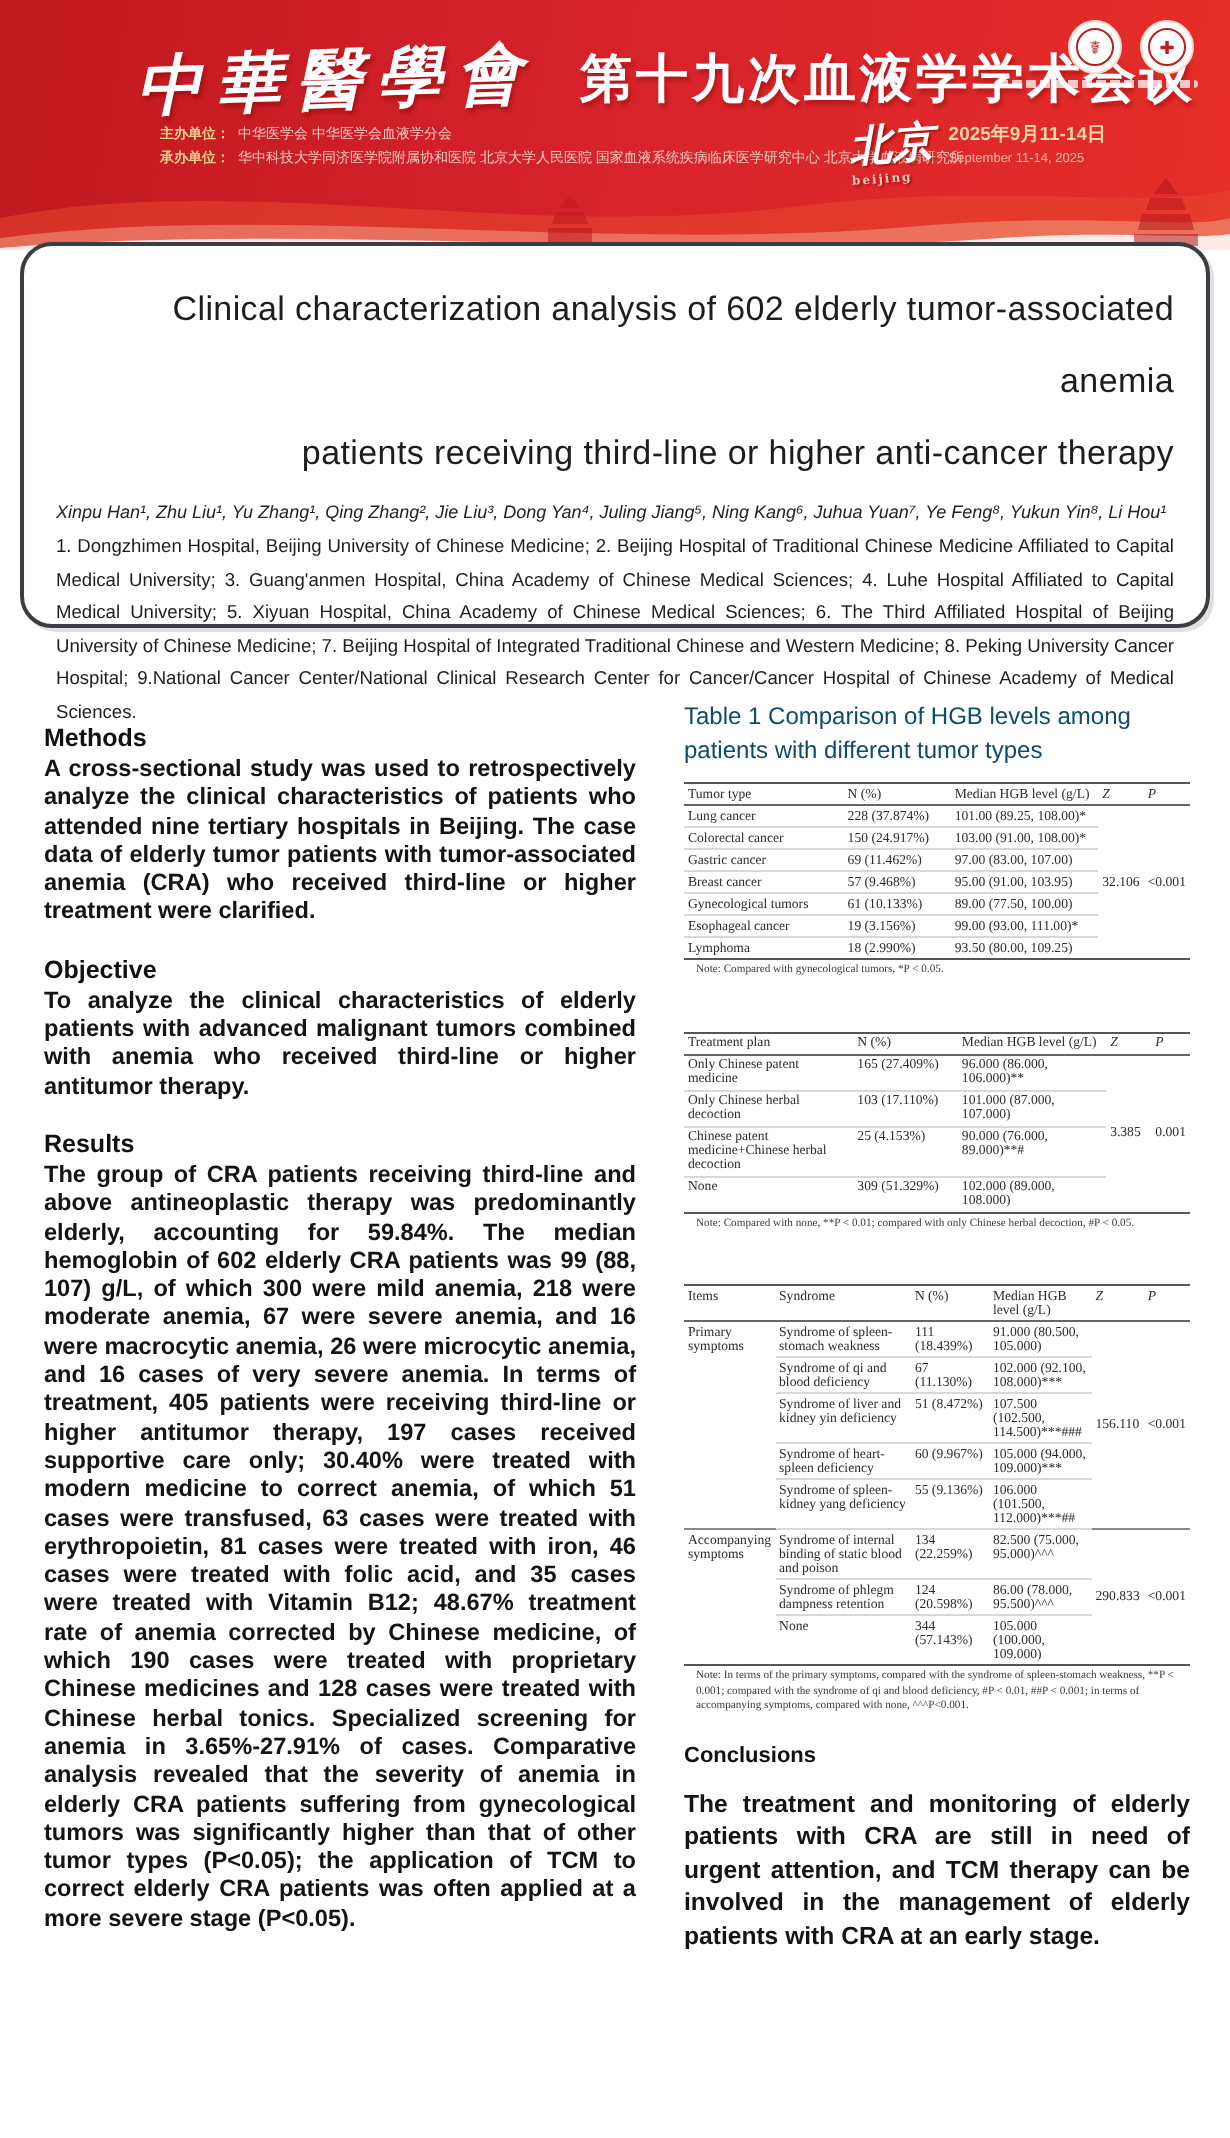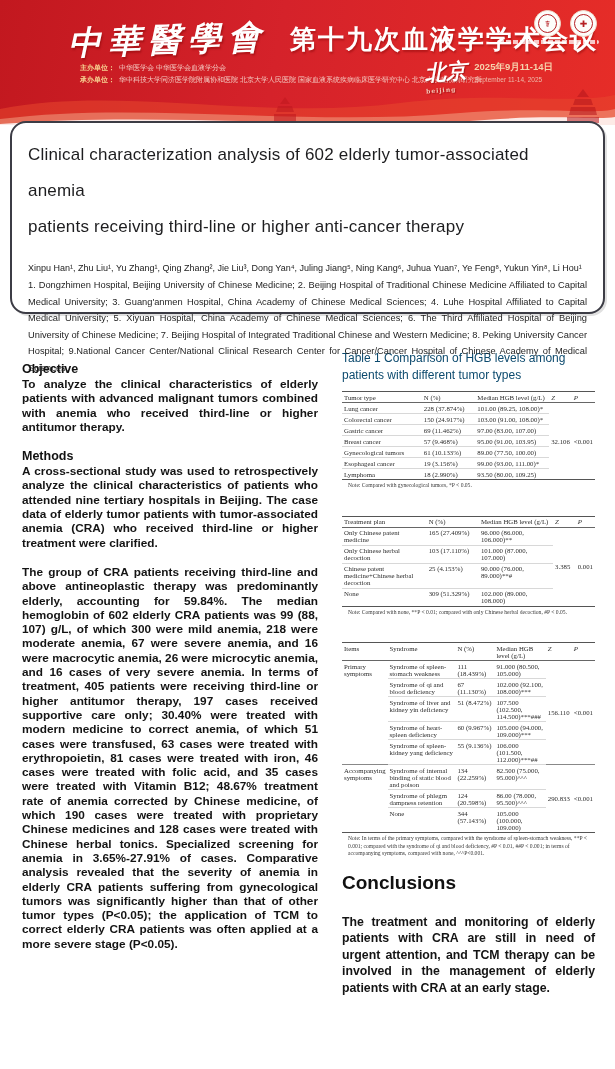--- a/index.html
+++ b/index.html
@@ -45,22 +45,22 @@
   .date-cn { font-size:9.5px; font-weight:bold; color:#f6d3ad; margin-top:3px;text-align:right; }
   .date-en { font-size:6.5px; color:#eeb9a9; margin-top:2px; }
   .pagoda { position:absolute; bottom:2px; opacity:.55; }
 
   
   .title-card {
     position:relative; margin:-4px 10px 0 10px; background:#fff;
     border:2px solid #3c3c45; border-radius:16px; padding:14px 16px 10px 16px;
     height:193px; z-index:5; box-shadow:2px 2px 0 rgba(0,0,0,.12);
   }
-  .paper-title { text-align:left; font-size:17px; color:#1d1d1f; line-height:36px; letter-spacing:.2px; }
-  .authors { margin-top:16px; font-size:9px; color:#222; text-align:justify; line-height:14px; }
+  .paper-title { text-align:right; font-size:17px; color:#1d1d1f; line-height:36px; letter-spacing:.2px; }
+  .authors { margin-top:4px; font-size:9px; color:#222; text-align:justify; line-height:14px;font-style:italic; }
   .affiliations { font-size:9.3px; color:#1e1e1e; text-align:justify; line-height:16.5px; margin-top:2px; }
 
   
   .content { display:flex; padding:36px 20px 0 22px; gap:24px; }
   .col-left { width:296px; padding-top:12px; }
   .col-right { width:253px; }
 
   .sec { margin-bottom:15px; }
   .sec-head { font-size:12.5px; font-weight:bold; color:#111; margin-bottom:1px; }
   .sec-body { font-size:11.8px; font-weight:bold; color:#141414; line-height:14.3px; text-align:justify; }
@@ -71,21 +71,21 @@
   th, td { font-size:6.8px; color:#2c2c2c; padding:1.5px 2px; vertical-align:top; text-align:left; font-weight:normal; }
   thead th { border-top:1.4px solid #555; border-bottom:.8px solid #666; }
   tbody td { border-bottom:.5px solid #d8d8d8; }
   tbody tr:last-child td, td.span-cell { border-bottom:none; }
   table { border-bottom:1.4px solid #555; }
   th.ital, td.zp { font-style:italic; }
   td.zp { font-style:normal; text-align:left; }
   .group-sep td { border-top:.8px solid #888; }
   .tbl-note { font-family:"Liberation Serif", serif; font-size:5.6px; color:#3a3a3a; line-height:7.5px; margin-top:2px; padding-left:6px; }
 
-  .conclusions .sec-head { font-size:19px; margin-bottom:20px; }
+  .conclusions .sec-head { font-size:11px; margin-bottom:10px; }
   .conclusions .sec-body { font-size:12.3px; line-height:16.5px; }
 </style>
 </head>
 <body>
 
 <div class="banner">
   <div class="org-script">中華醫學會</div>
   <div class="conf-title">第十九次血液学学术会议</div>
 
   <div class="credit-lines">
@@ -138,28 +138,29 @@
     <div>patients receiving third-line or higher anti-cancer therapy</div>
   </div>
   <div class="authors">Xinpu Han¹, Zhu Liu¹, Yu Zhang¹, Qing Zhang², Jie Liu³, Dong Yan⁴, Juling Jiang⁵, Ning Kang⁶, Juhua Yuan⁷, Ye Feng⁸, Yukun Yin⁸, Li Hou¹</div>
   <div class="affiliations">1. Dongzhimen Hospital, Beijing University of Chinese Medicine; 2. Beijing Hospital of Traditional Chinese Medicine Affiliated to Capital Medical University; 3. Guang'anmen Hospital, China Academy of Chinese Medical Sciences; 4. Luhe Hospital Affiliated to Capital Medical University; 5. Xiyuan Hospital, China Academy of Chinese Medical Sciences; 6. The Third Affiliated Hospital of Beijing University of Chinese Medicine; 7. Beijing Hospital of Integrated Traditional Chinese and Western Medicine; 8. Peking University Cancer Hospital; 9.National Cancer Center/National Clinical Research Center for Cancer/Cancer Hospital of Chinese Academy of Medical Sciences.</div>
 </div>
 
 <div class="content">
 
   <div class="col-left">
     <div class="sec">
+      <div class="sec-head">Methods</div>
+      <div class="sec-body">A cross-sectional study was used to retrospectively analyze the clinical characteristics of patients who attended nine tertiary hospitals in Beijing. The case data of elderly tumor patients with tumor-associated anemia (CRA) who received third-line or higher treatment were clarified.</div>
+    </div>
+    <div class="sec">
       <div class="sec-head">Objective</div>
       <div class="sec-body">To analyze the clinical characteristics of elderly patients with advanced malignant tumors combined with anemia who received third-line or higher antitumor therapy.</div>
     </div>
     <div class="sec">
-      <div class="sec-head">Methods</div>
-      <div class="sec-body">A cross-sectional study was used to retrospectively analyze the clinical characteristics of patients who attended nine tertiary hospitals in Beijing. The case data of elderly tumor patients with tumor-associated anemia (CRA) who received third-line or higher treatment were clarified.</div>
-    </div>
-    <div class="sec">
+      <div class="sec-head">Results</div>
       <div class="sec-body">The group of CRA patients receiving third-line and above antineoplastic therapy was predominantly elderly, accounting for 59.84%. The median hemoglobin of 602 elderly CRA patients was 99 (88, 107) g/L, of which 300 were mild anemia, 218 were moderate anemia, 67 were severe anemia, and 16 were macrocytic anemia, 26 were microcytic anemia, and 16 cases of very severe anemia. In terms of treatment, 405 patients were receiving third-line or higher antitumor therapy, 197 cases received supportive care only; 30.40% were treated with modern medicine to correct anemia, of which 51 cases were transfused, 63 cases were treated with erythropoietin, 81 cases were treated with iron, 46 cases were treated with folic acid, and 35 cases were treated with Vitamin B12; 48.67% treatment rate of anemia corrected by Chinese medicine, of which 190 cases were treated with proprietary Chinese medicines and 128 cases were treated with Chinese herbal tonics. Specialized screening for anemia in 3.65%-27.91% of cases. Comparative analysis revealed that the severity of anemia in elderly CRA patients suffering from gynecological tumors was significantly higher than that of other tumor types (P&lt;0.05); the application of TCM to correct elderly CRA patients was often applied at a more severe stage (P&lt;0.05).</div>
     </div>
   </div>
 
   <div class="col-right">
 
     <div class="tbl-block">
       <div class="tbl-caption">Table 1 Comparison of HGB levels among patients with different tumor types</div>
       <table>
         <thead>

